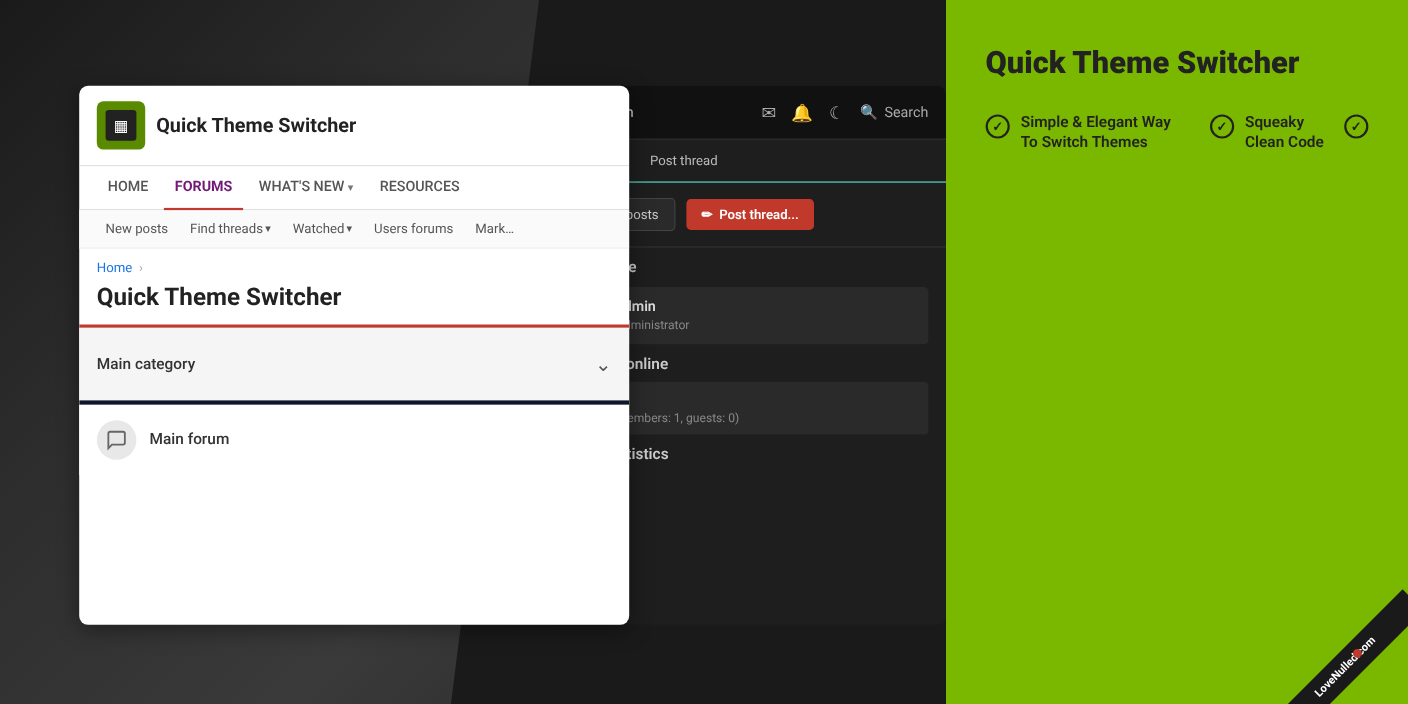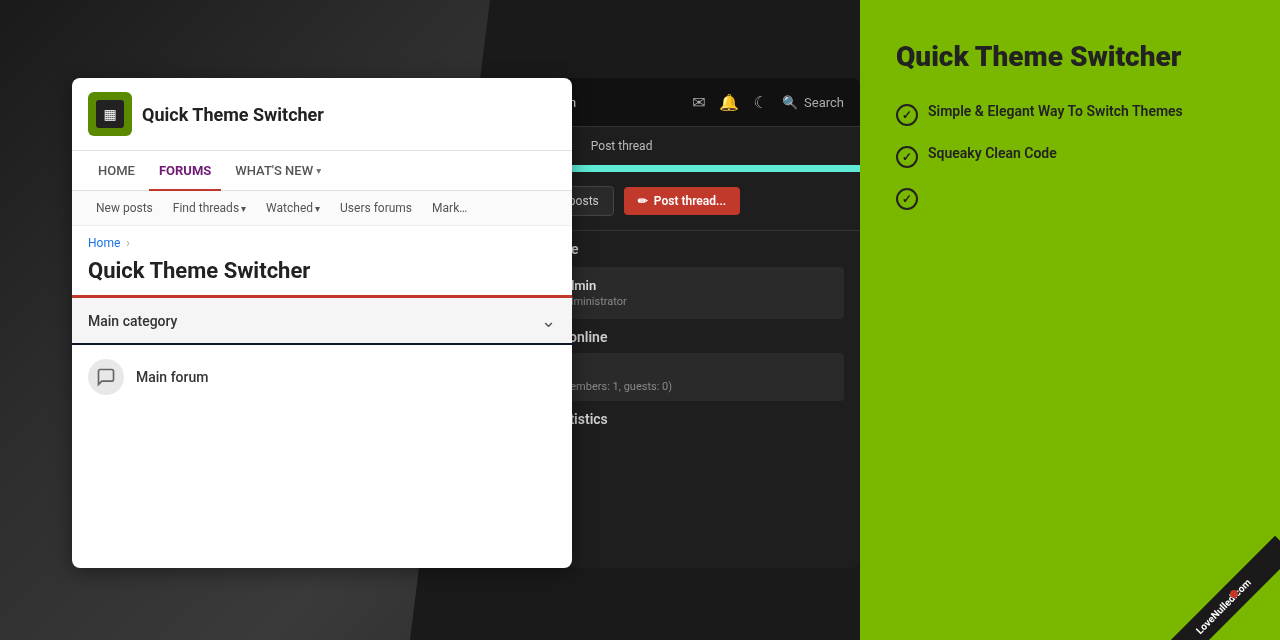--- a/index.html
+++ b/index.html
@@ -190,23 +190,23 @@
       font-size: 22px;
       font-weight: 700;
       color: #222;
     }
 
     
     .category-row {
       display: flex;
       align-items: center;
       justify-content: space-between;
-      padding: 12px 16px;
+      padding: 22px 16px;
       background: #f5f5f5;
-      border-bottom: 2px solid #0f172a;
+      border-bottom: 4px solid #0f172a;
     }
 
     .category-name {
       font-size: 14px;
       color: #333;
       font-weight: 500;
     }
 
     .category-chevron {
       font-size: 18px;
@@ -312,21 +312,21 @@
       font-size: 13px;
       cursor: pointer;
     }
 
     
     .dark-subnav {
       display: flex;
       align-items: flex-start;
       gap: 4px;
       padding: 8px 16px;
-      border-bottom: 7px solid #5eead4;
+      border-bottom: 1px solid #5eead4;
     }
 
     .dark-subnav-item {
       padding: 4px 8px;
       font-size: 12px;
       color: #bbb;
       cursor: pointer;
     }
 
     
@@ -469,21 +469,21 @@
     .right-title {
       font-size: 28px;
       font-weight: 900;
       color: #222;
       margin-bottom: 28px;
       line-height: 1.2;
     }
 
     .feature-list {
       display: flex;
-      flex-direction: column;
+      flex-direction: row;
       gap: 18px;
     }
 
     .feature-item {
       display: flex;
       align-items: flex-start;
       gap: 10px;
     }
 
     .check-icon {
@@ -565,20 +565,21 @@
       <span class="forum-title">Quick Theme Switcher</span>
     </div>
 
     <div class="forum-nav">
       <div class="nav-item">HOME</div>
       <div class="nav-item active">FORUMS</div>
       <div class="nav-item">
         <span>WHAT'S NEW</span>
         <span class="nav-chevron">▾</span>
       </div>
+      <div class="nav-item">RESOURCES</div>
     </div>
 
     <div class="forum-subnav">
       <div class="subnav-item">New posts</div>
       <div class="subnav-item">
         <span>Find threads</span>
         <span class="subnav-chevron">▾</span>
       </div>
       <div class="subnav-item">
         <span>Watched</span>

